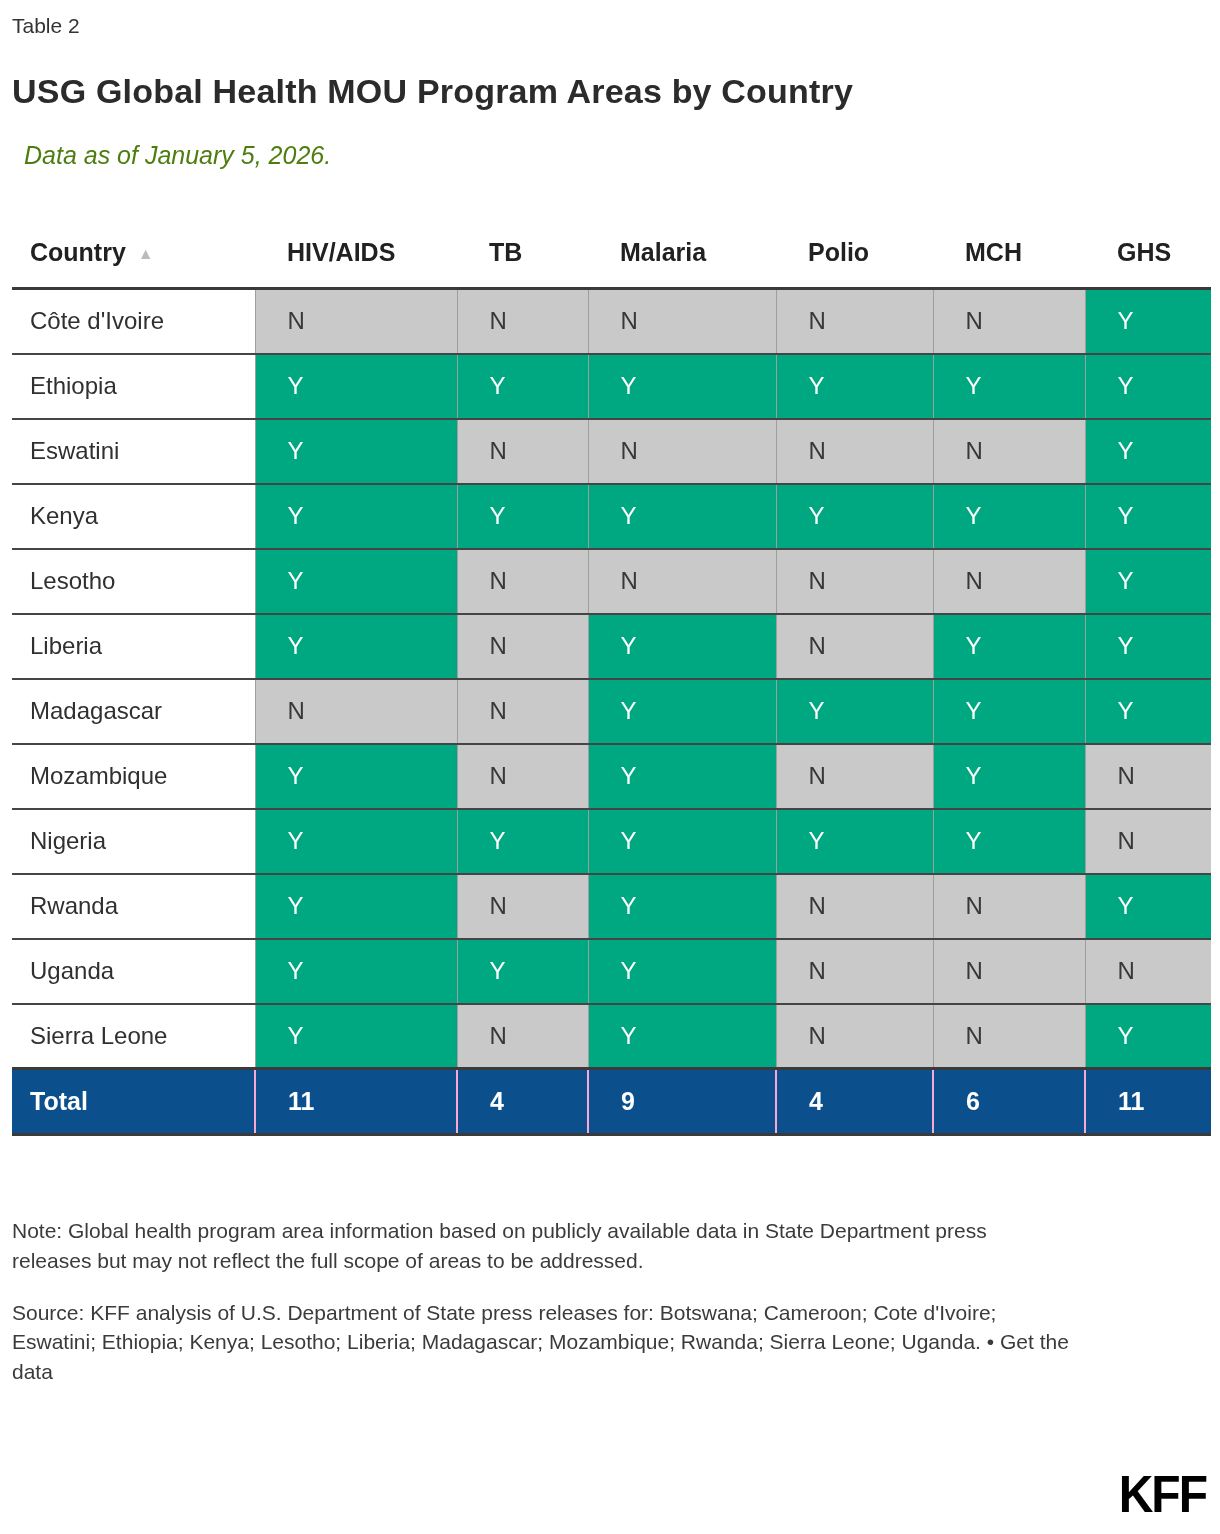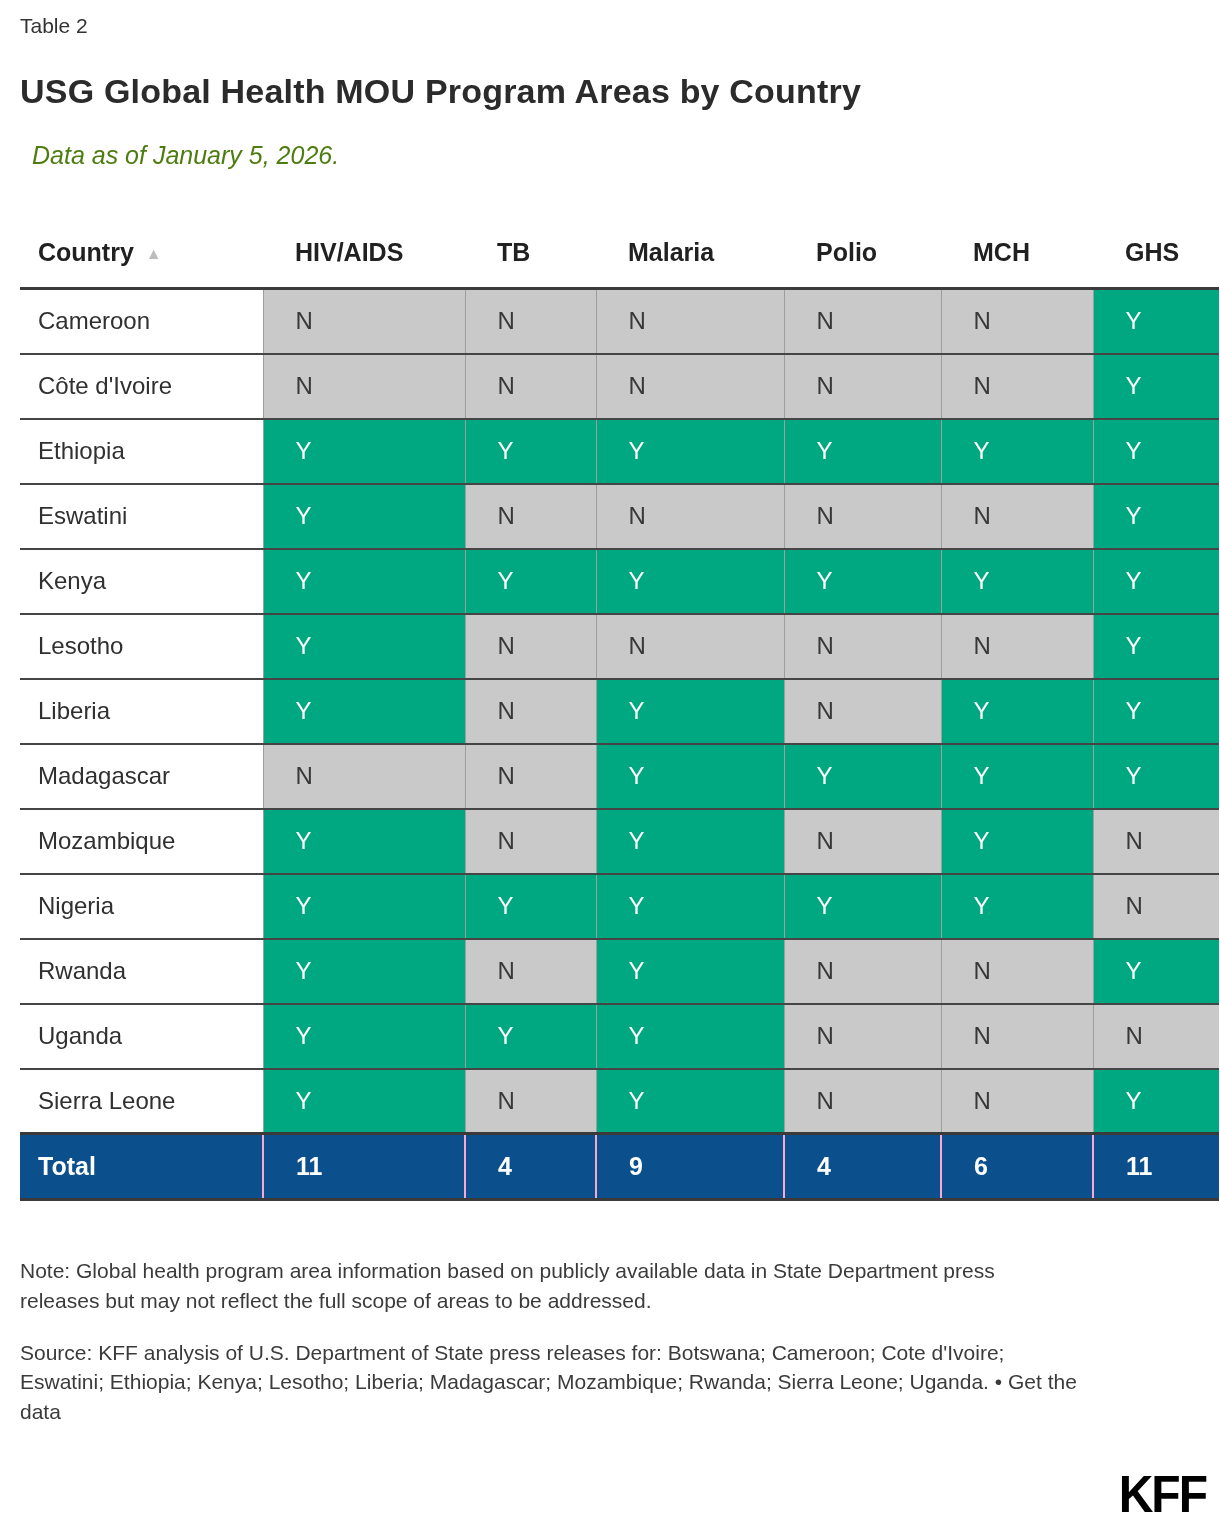--- a/index.html
+++ b/index.html
@@ -4,21 +4,21 @@
 <style>
   * { box-sizing: border-box; }
   html, body { margin: 0; padding: 0; background: #ffffff; }
   body {
     width: 1220px; height: 1534px;
     font-family: "Liberation Sans", "DejaVu Sans", sans-serif;
     color: #2b2b2b;
     position: relative;
     overflow: hidden;
   }
-  .page { padding: 14px 12px 0 20px; position: relative; height: 100%; }
+  .page { padding: 14px 12px 0 12px; position: relative; height: 100%; }
 
   .table-label { font-size: 21px; color: #333333; }
   h1.title {
     margin: 34px 0 0 0;
     font-size: 34px;
     font-weight: bold;
     color: #2b2b2b;
     letter-spacing: 0.2px;
   }
   .subtitle {
@@ -85,21 +85,21 @@
     background: var(--total, #0b4f8c);
     color: #ffffff;
     padding: 0 0 0 32px;
     border-top: 3px solid #3a3a3a;
     border-bottom: 3px solid #3a3a3a;
     vertical-align: middle;
   }
   tfoot td.total-label { padding-left: 18px; }
   tfoot td.data { border-left: 2px solid #f9a8d4; }
 
-  .footer { margin-top: 55px; }
+  .footer { margin-top: 80px; }
   .footer p {
     margin: 0 0 22px 0;
     font-size: 21px;
     line-height: 1.42;
     color: #3b3b3b;
   }
   .note-text  { display: block; max-width: 1020px; }
   .source-p   { max-width: 1065px; }
   .get-data-link { color: #3b3b3b; text-decoration: none; cursor: pointer; }
 
@@ -142,29 +142,20 @@
           <th><span>HIV/AIDS</span></th>
           <th><span>TB</span></th>
           <th><span>Malaria</span></th>
           <th><span>Polio</span></th>
           <th><span>MCH</span></th>
           <th><span>GHS</span></th>
         </tr>
     </thead>
     <tbody id="table-body">
         <tr>
-          <td class="country">Cameroon</td>
-          <td class="data n">N</td>
-          <td class="data n">N</td>
-          <td class="data n">N</td>
-          <td class="data n">N</td>
-          <td class="data n">N</td>
-          <td class="data y">Y</td>
-        </tr>
-        <tr>
           <td class="country">Côte d'Ivoire</td>
           <td class="data n">N</td>
           <td class="data n">N</td>
           <td class="data n">N</td>
           <td class="data n">N</td>
           <td class="data n">N</td>
           <td class="data y">Y</td>
         </tr>
         <tr>
           <td class="country">Ethiopia</td>

